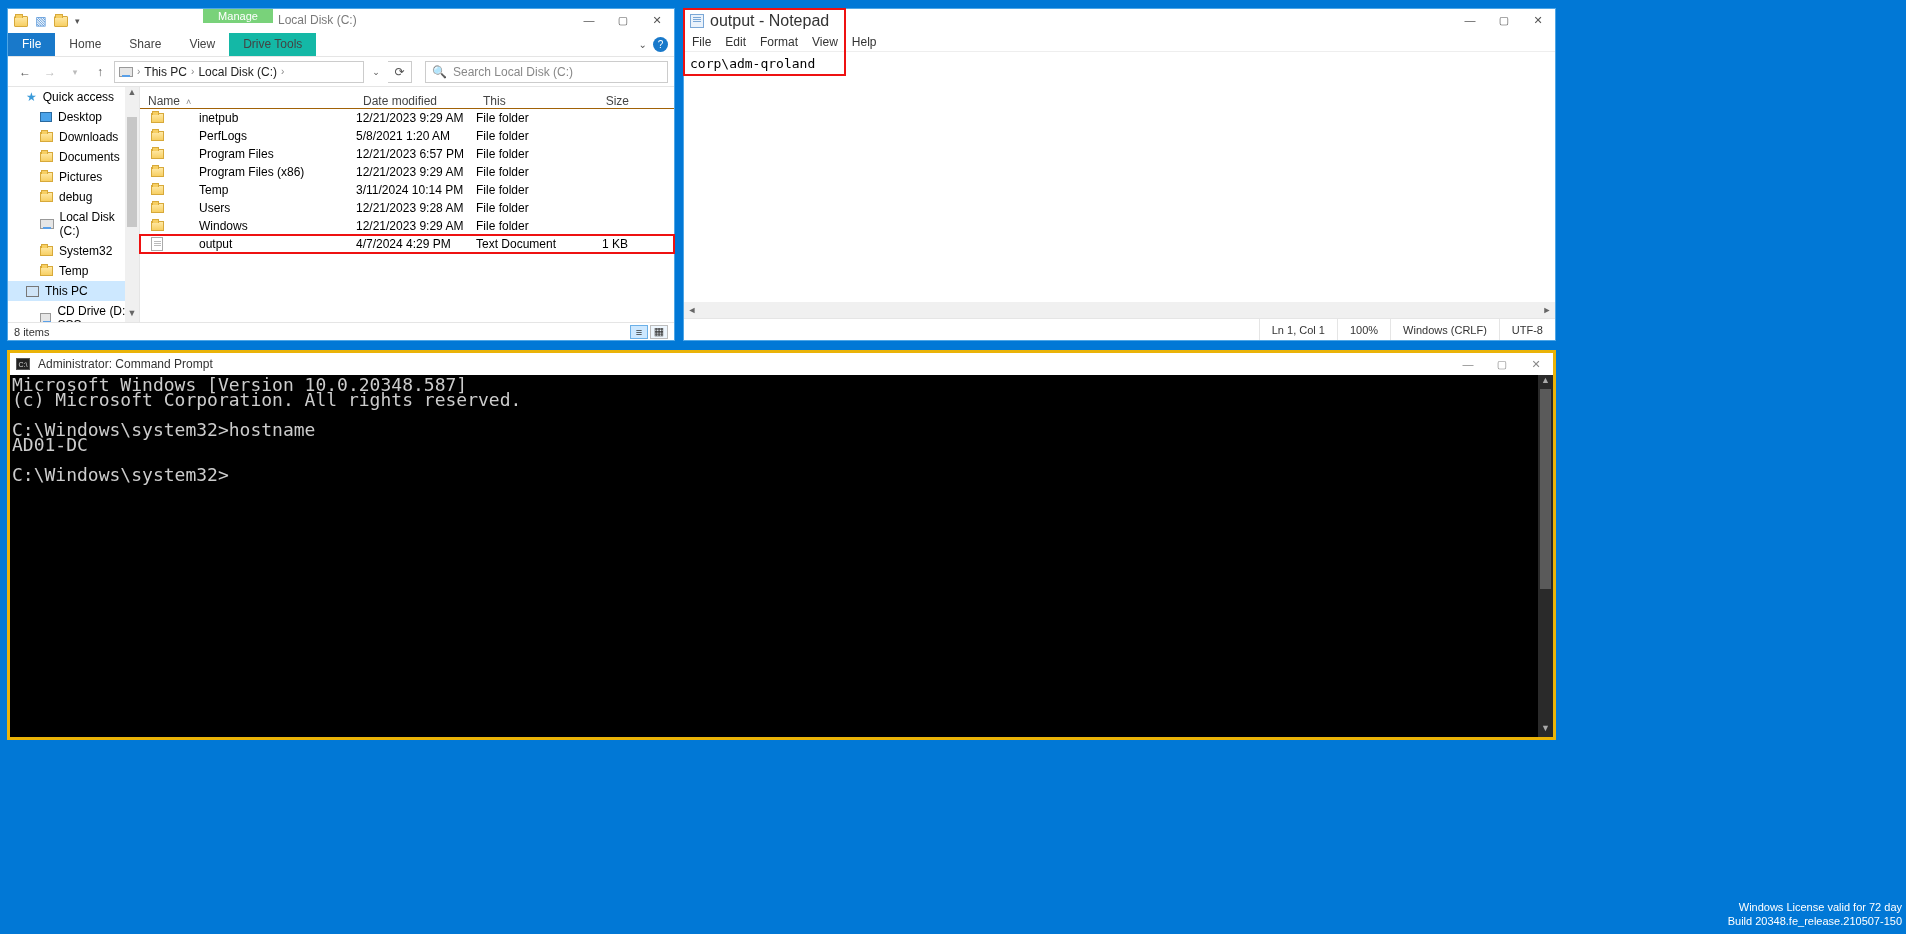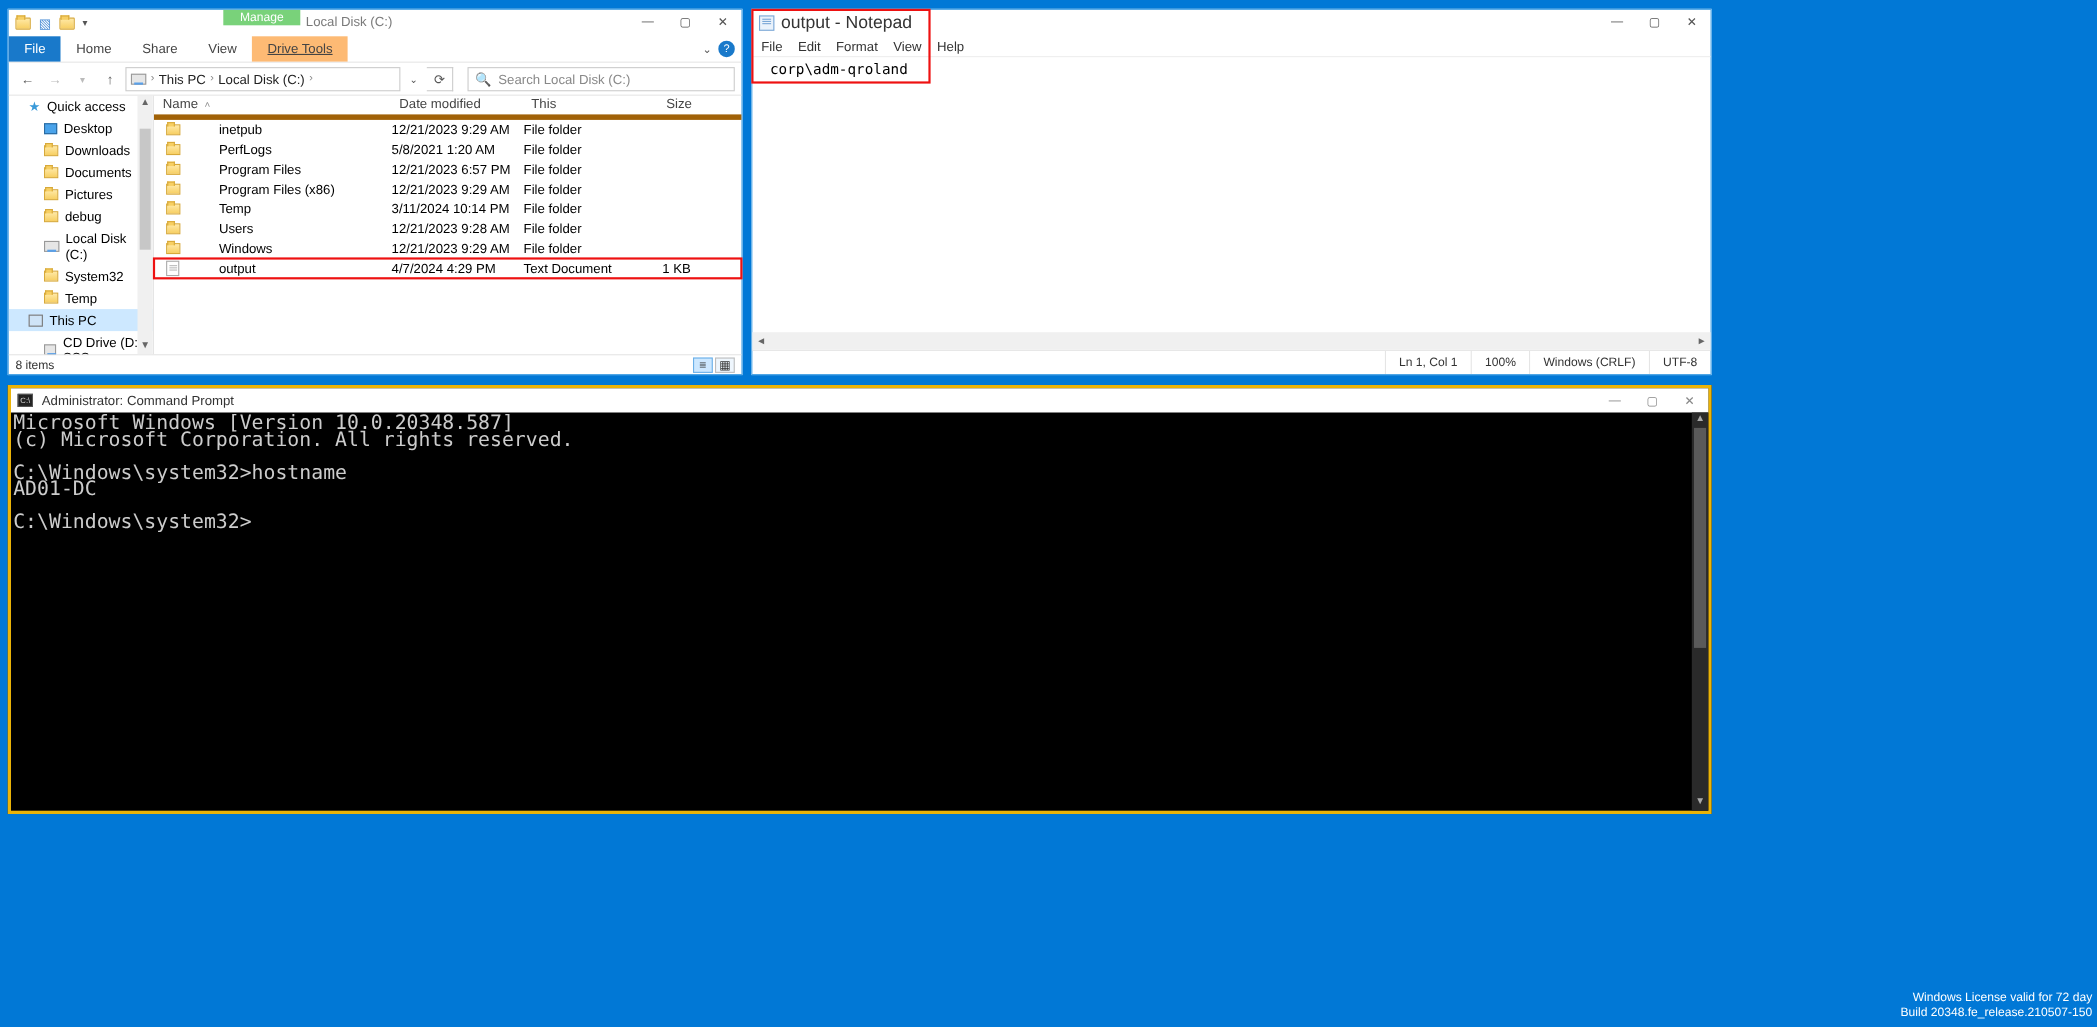--- a/index.html
+++ b/index.html
@@ -15,21 +15,21 @@
   .qat-caret { color:#555; font-size:9px; padding:0 3px; }
   .context-tab-wrap { position:absolute; left:195px; top:0; width:70px; }
   .context-tab-label { background:#79d27a; color:#fff; text-align:center; font-size:11px; padding:1px 0; }
   .expl-title { position:absolute; left:270px; top:4px; color:#7a7a7a; font-size:12px; }
   .win-controls { position:absolute; right:0; top:0; display:flex; }
   .win-btn { width:34px; height:22px; display:flex; align-items:center; justify-content:center; color:#555; font-size:11px; }
 
   .ribbon-tabs { height:24px; border-bottom:1px solid #e5e5e5; display:flex; align-items:stretch; position:relative; }
   .ribbon-tab { padding:4px 14px; font-size:12px; color:#444; }
   .ribbon-tab.file { background:#1979ca; color:#fff; }
-  .ribbon-tab.drive { background:#fdba74;text-decoration:underline; }
+  .ribbon-tab.drive { background:#14b8a6; }
   .ribbon-help { position:absolute; right:6px; top:4px; display:flex; gap:6px; align-items:center; }
   .help-q { width:15px; height:15px; border-radius:50%; background:#1979ca; color:#fff; font-size:10px; display:flex; align-items:center; justify-content:center; }
   .ribbon-caret { font-size:10px; color:#555; }
 
   .nav-row { height:30px; border-bottom:1px solid #e5e5e5; display:flex; align-items:center; padding:0 6px; gap:3px; }
   .nav-arrow { width:22px; height:22px; display:flex; align-items:center; justify-content:center; color:#555; }
   .nav-arrow.disabled { color:#bbb; }
   .addr-bar { flex:0 0 250px; height:22px; border:1px solid #ccc; display:flex; align-items:center; padding:0 4px; gap:4px; font-size:12px; background:#fff; }
   .addr-bar .seg { color:#222; }
   .addr-bar .gt { color:#888; font-size:10px; }
@@ -50,21 +50,21 @@
   .tree-item.indent { padding-left:32px; }
   .star-icon { color:#3a9ad9; font-size:12px; }
   .drive-icon { width:14px; height:10px; background:#e6e6e6; border:1px solid #999; position:relative; }
   .drive-icon::after{content:"";position:absolute;bottom:-1px;left:2px;width:8px;height:2px;background:#5aa0e8;}
   .desktop-icon{ width:12px;height:10px;background:#4aa3ea;border:1px solid #2a6aa0;}
   .folder-mini{ width:13px;height:10px;background:linear-gradient(#ffe9a6,#f7cf63);border:1px solid #d7a93a; position:relative;}
   .folder-mini::before{content:"";position:absolute;top:-3px;left:0;width:5px;height:3px;background:#f7cf63;border:1px solid #d7a93a;border-bottom:none;}
   .pc-icon{ width:13px;height:11px;border:1px solid #777;background:#cfe4f7; position:relative;}
 
   .file-list { flex:1; position:relative; }
-  .col-headers { height:22px; display:flex; align-items:flex-start; border-bottom:5px solid #a16207; font-size:12px; color:#444; }
+  .col-headers { height:22px; display:flex; align-items:flex-end; border-bottom:1px solid #a16207; font-size:12px; color:#444; }
   .col { padding:0 8px; }
   .col.name { width:215px; }
   .col.date { width:120px; }
   .col.type { width:100px; }
   .col.size { width:62px; text-align:right; }
   .col-sort { color:#888; font-size:9px; margin-left:6px; }
   .row { height:18px; display:flex; align-items:center; font-size:12px; }
   .row .icon-cell { width:22px; display:flex; justify-content:center; margin-left:6px;}
   .row .name-cell { width:188px;padding-left:31px; }
   .row .date-cell { width:120px; }
@@ -80,21 +80,21 @@
   .vt.active{ background:#cde8ff; border-color:#6bb0e8;}
 
   
   .notepad { position:absolute; left:683px; top:8px; width:873px; height:333px; background:#fff; border:1px solid #4ea6e6; }
   .np-titlebar { height:23px; display:flex; align-items:center; padding:0 6px; gap:6px; position:relative;}
   .np-icon { width:14px; height:14px; border:1px solid #7aa7d6; background:#eaf2fb; position:relative;}
   .np-icon::after{content:"";position:absolute;top:2px;left:2px;width:8px;height:1px;background:#7aa7d6;box-shadow:0 2px 0 #7aa7d6,0 4px 0 #7aa7d6;}
   .np-title { color:#333; font-size:16px; }
   .np-winctrl { position:absolute; right:0; top:0; display:flex; }
   .np-menu { height:20px; display:flex; align-items:center; gap:14px; padding:0 8px; font-size:12px; color:#333; border-bottom:1px solid #eee;}
-  .np-content { padding:4px 16px; font-family:Consolas, monospace; font-size:13px; white-space:pre; height:calc(100% - 23px - 20px - 22px); overflow:auto; position:relative;}
+  .np-content { padding:4px 6px; font-family:Consolas, monospace; font-size:13px; white-space:pre; height:calc(100% - 23px - 20px - 22px); overflow:auto; position:relative;}
   .np-hscroll { position:absolute; bottom:22px; left:0; right:0; height:16px; background:#f0f0f0; display:flex; justify-content:space-between;}
   .np-hscroll .harr{width:16px;text-align:center;color:#666;font-size:9px;line-height:16px;}
   .np-status { height:22px; border-top:1px solid #e5e5e5; display:flex; align-items:center; font-size:11px; color:#333; }
   .np-status-cell { border-left:1px solid #e5e5e5; padding:0 12px; height:100%; display:flex; align-items:center; }
   .np-status-spacer { flex:1; }
   .np-red-box { position:absolute; left:683px; top:8px; width:163px; height:68px; border:2px solid #e11; pointer-events:none; }
 
   
   .cmd { position:absolute; left:7px; top:350px; width:1549px; height:390px; background:#000; border:3px solid #eab308; }
   .cmd-titlebar { height:22px; background:#fff; display:flex; align-items:center; padding:0 6px; gap:8px; font-size:12px; color:#333; position:relative;}

